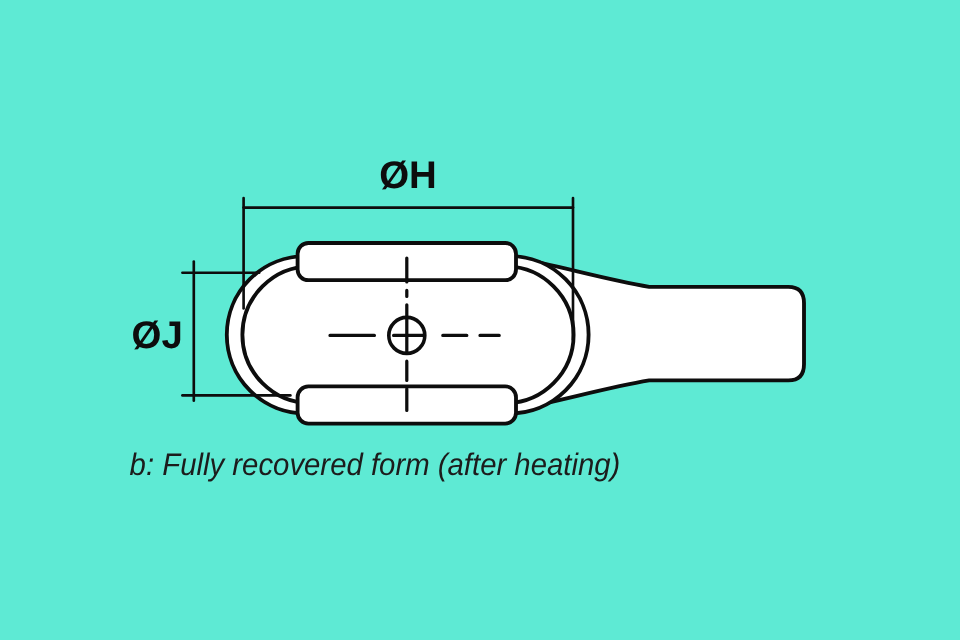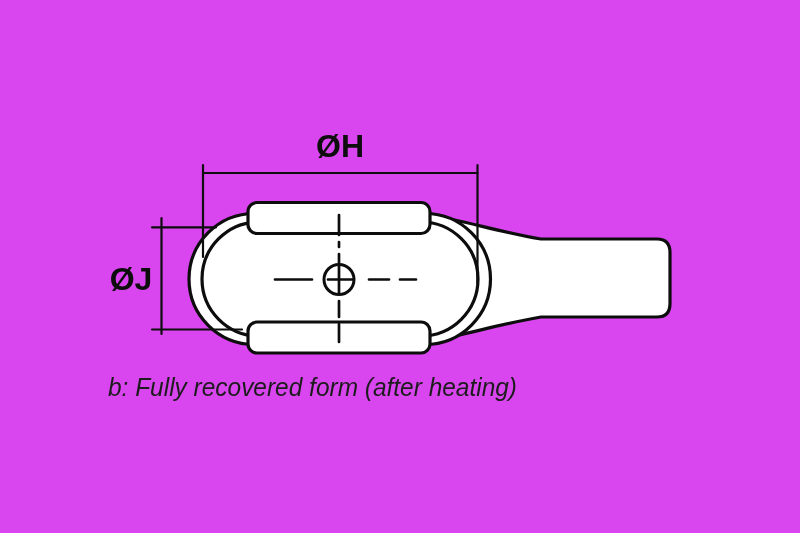--- a/index.html
+++ b/index.html
@@ -1,19 +1,19 @@
 <!DOCTYPE html>
 <html><head>
 <meta charset="utf-8">
 <style>
   html, body { margin: 0; padding: 0; background: #ffffff; }
   .stage {
     width: 800px; height: 533px;
     position: relative;
-    background: #d946ef;
+    background: #5eead4;
     font-family: "Liberation Sans", sans-serif;
     overflow: hidden;
   }
   svg { display: block; }
   .dim-label {
     font-family: "Liberation Sans", sans-serif;
     font-weight: bold;
     font-size: 32px;
   }
   .caption {

